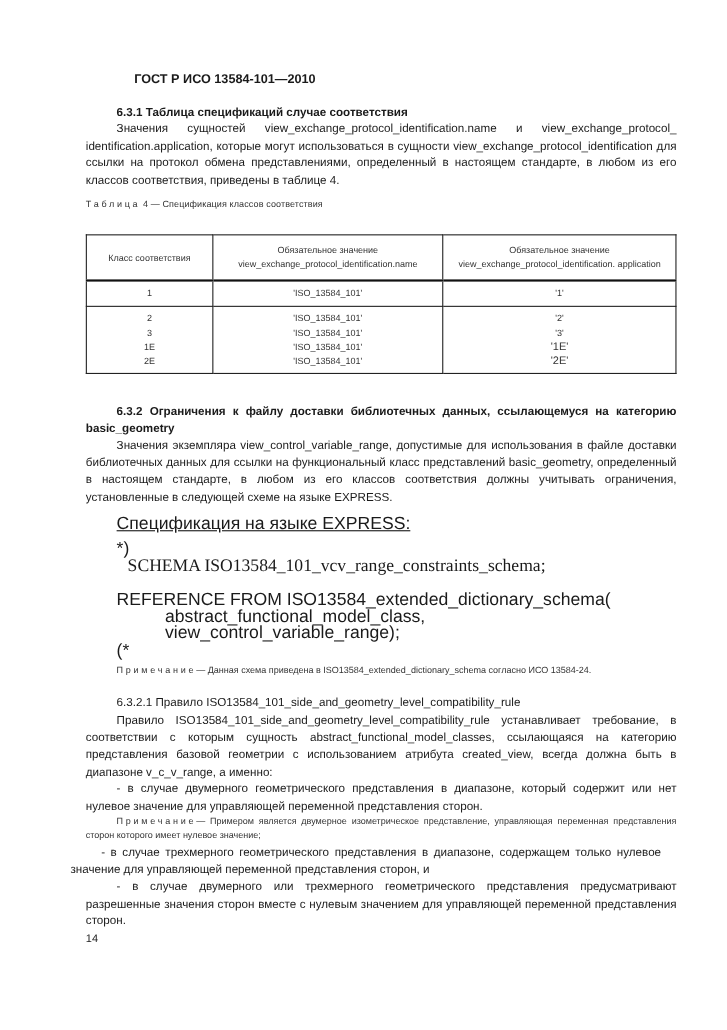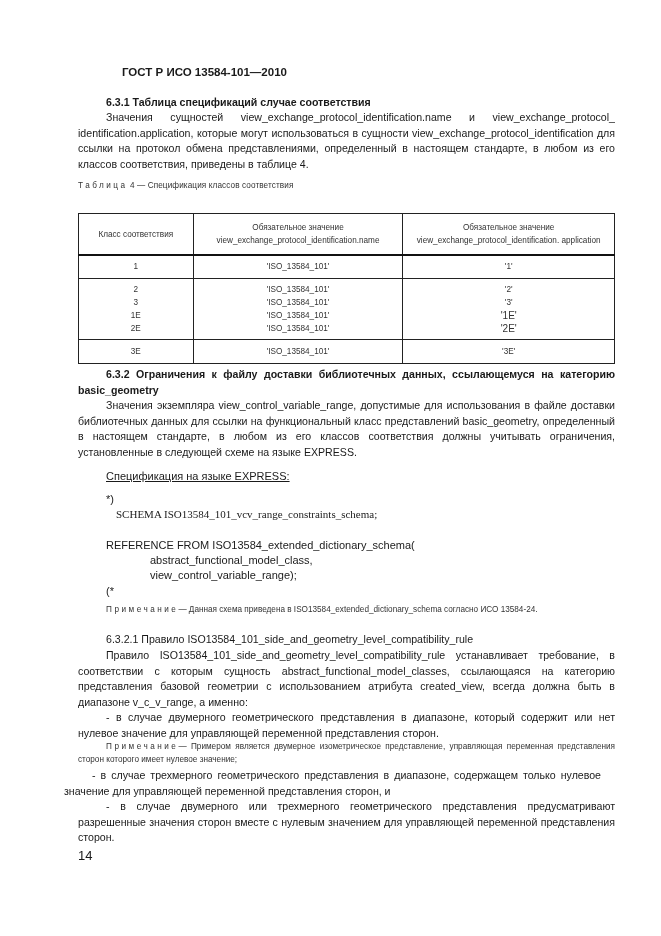--- a/index.html
+++ b/index.html
@@ -11,23 +11,23 @@
   .ind { text-indent: 28px; }
   .bold { font-weight: bold; }
   .caption { left: 78px; top: 181px; font-size: 8.2px; letter-spacing: 0.1px; color: #333; text-align: center; }
   .spaced { letter-spacing: 2.5px; }
   table.spec { position: absolute; left: 78px; top: 200px; width: 537px; border-collapse: collapse;
                font-size: 8.2px; color: #333; margin-top: 13px; }
   table.spec td, table.spec th { border: 1px solid #222; text-align: center; vertical-align: middle;
                font-weight: normal; padding: 0; line-height: 13px; }
   table.spec thead th { height: 40px; border-bottom: 2.5px solid #111; }
   .note { font-size: 8.2px; line-height: 12.5px; color: #333; text-align: justify; }
-  .code { font-size: 11px; line-height: 15.6px; }
+  .code { font-size: 16px; line-height: 15.6px; }
   .u { text-decoration: underline; }
-  .pn { left: 78px; top: 848px; font-size: 13px; }
+  .pn { left: 78px; top: 848px; font-size: 10px; }
 </style>
 </head>
 <body>
 
 <div class="abs hdr">ГОСТ Р ИСО 13584-101—2010</div>
 
 <div class="abs p ind bold" style="left:78px; top:95px; width:537px;">6.3.1  Таблица спецификаций случае соответствия</div>
 <div class="abs p ind" style="left:78px; top:110px; width:537px;">Значения сущностей view_exchange_protocol_identification.name и view_exchange_protocol_ identification.application, которые могут использоваться в сущности view_exchange_protocol_identification для ссылки на протокол обмена представлениями, определенный в настоящем стандарте, в любом из его классов соответствия, приведены в таблице 4.</div>
 
 <div class="abs caption">
@@ -73,25 +73,20 @@
         <div>'ISO_13584_101'</div>
           <div>'ISO_13584_101'</div>
       </td>
       <td>
         <div>'2'</div>
           <div>'3'</div>
         <div style="font-size:10px">'1E'</div>
           <div style="font-size:10px">'2E'</div>
       </td>
     </tr>
-    <tr style="height:24px;">
-      <td>3E</td>
-      <td>'ISO_13584_101'</td>
-      <td>'3E'</td>
-    </tr>
   </tbody>
 </table>
 
 <div class="abs p ind bold" style="left:78px; top:367px; width:537px;">6.3.2  Ограничения к файлу доставки библиотечных данных, ссылающемуся на категорию basic_geometry</div>
 <div class="abs p ind" style="left:78px; top:398px; width:537px;">Значения экземпляра view_control_variable_range, допустимые для использования в файле доставки библиотечных данных для ссылки на функциональный класс представлений basic_geometry, определенный в настоящем стандарте, в любом из его классов соответствия должны учитывать ограничения, установленные в следующей схеме на языке EXPRESS.</div>
 
 <div class="abs code u" style="left:106px; top:469px;">Спецификация на языке EXPRESS:</div>
 <div class="abs code" style="left:106px; top:492px;">*)</div>
 <div class="abs code" style="left:116px; top:507px;font-family:Liberation Serif, serif;">SCHEMA ISO13584_101_vcv_range_constraints_schema;</div>
 <div class="abs code" style="left:106px; top:538px;">REFERENCE FROM ISO13584_extended_dictionary_schema(</div>

